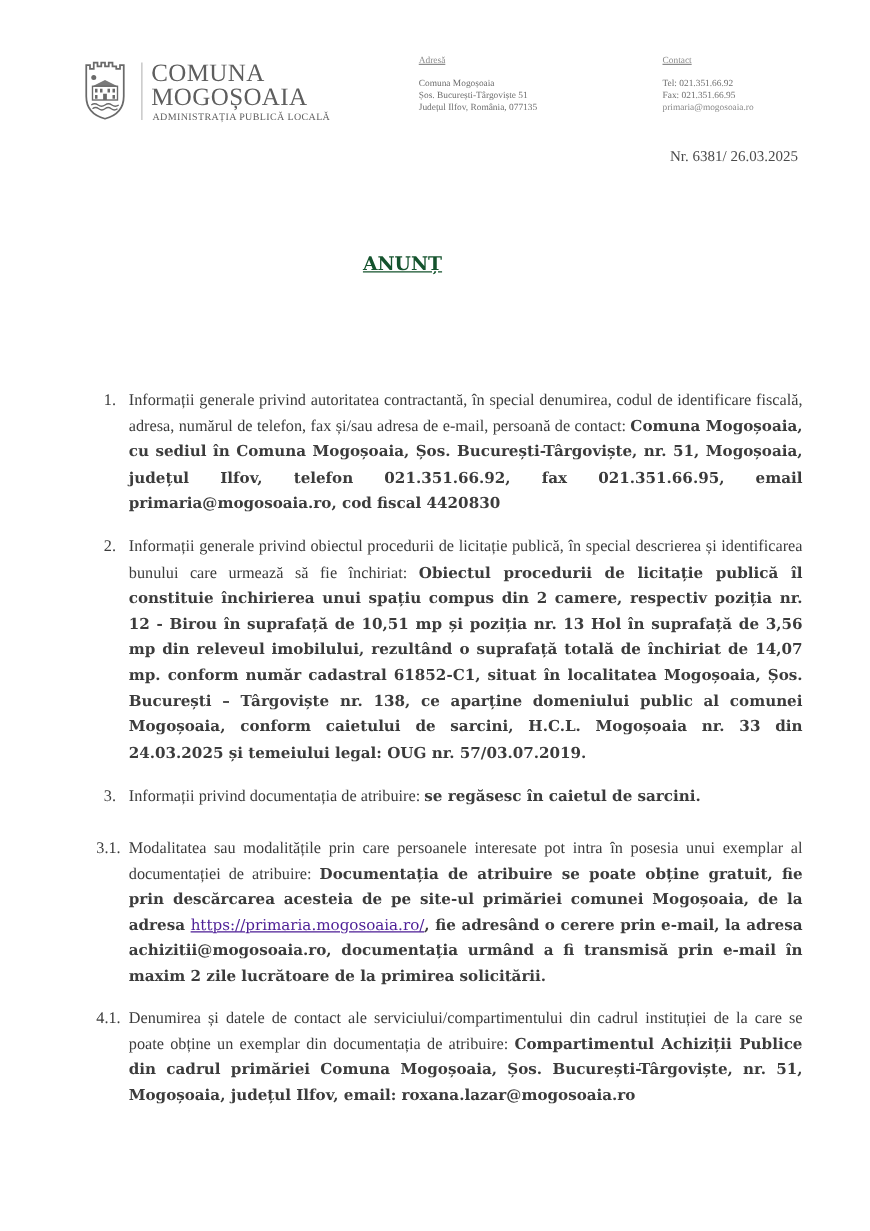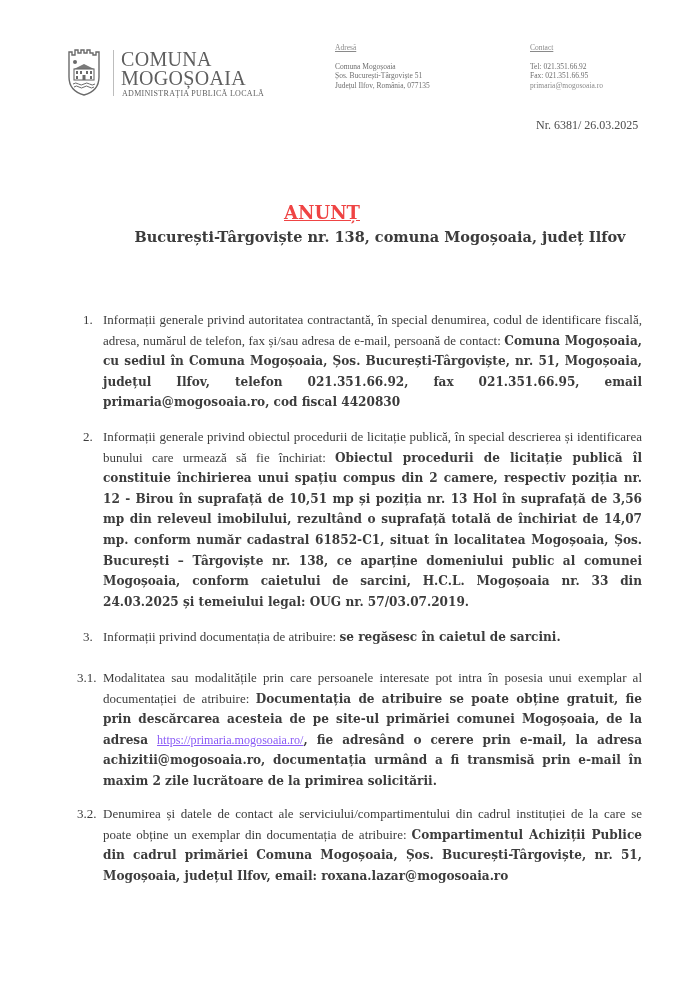--- a/index.html
+++ b/index.html
@@ -22,33 +22,33 @@
   .col-line { font-family: "Liberation Serif", serif; font-size: 7.5px; color: #6e6e6e; line-height: 9.3px; }
   .addr-head { left: 335px; top: 43px; }
   .addr { left: 335px; top: 62px; }
   .cont-head { left: 530px; top: 43px; text-align: center; }
   .cont { left: 530px; top: 62px; }
   .cont .email { color: #8a8a8a; }
 
   .refno { left: 536px; top: 118px; font-family: "Liberation Serif", serif; font-size: 12px; color: #4a4a4a; }
 
   
-  .title { left: 0; width: 644px; text-align: center; top: 202px; font-size: 18px; font-weight: bold;
-           color: #ef4444; text-decoration: underline; }
+  .title { left: 0; width: 644px; text-align: center; top: 202px; font-size: 15px; font-weight: bold;
+           color: #14532d; text-decoration: underline; }
   .subtitle { left: 100px; width: 560px; top: 225px; text-align: center; font-size: 14.5px;
               font-weight: bold; color: #3c3c3c; line-height: 23px; }
 
   
   .para { left: 103px; width: 539px; font-size: 12.1px; line-height: 20.6px; color: #3c3c3c;
           text-align: justify; }
   .para .num { position: absolute; left: -20px; top: 0; font-weight: normal; }
   .para .num2 { position: absolute; left: -26px; top: 0; font-weight: normal; }
   .para .lead { font-family: "Liberation Serif", serif; font-size: 13px; }
   .para b { font-weight: bold; }
-  .para .link { text-decoration: underline; font-weight: normal; color: #8b5cf6; font-family: Liberation Serif, serif; }
+  .para .link { text-decoration: underline; font-weight: normal; color: #4c1d95; }
   .p1 { top: 310px; }
   .p2 { top: 427px; }
   .p3 { top: 627px; }
   .p31 { top: 668px; }
   .p32 { top: 804px; }
 </style>
 </head>
 <body>
 
 <div class="abs crest">
@@ -87,21 +87,20 @@
 <div class="abs cont">
   <div class="col-line">Tel: 021.351.66.92</div>
   <div class="col-line">Fax: 021.351.66.95</div>
   <div class="col-line email">primaria@mogosoaia.ro</div>
 </div>
 
 <div class="abs refno">Nr. 6381/ 26.03.2025</div>
 
 <div class="abs title">ANUNȚ</div>
 <div class="abs subtitle">
-  <div>București-Târgoviște nr. 138, comuna Mogoșoaia, județ Ilfov</div>
 </div>
 
 <div class="abs para p1">
   <span class="num lead">1.</span>
   <span class="lead">Informații generale privind autoritatea contractantă, în special denumirea, codul de identificare fiscală, adresa, numărul de telefon, fax și/sau adresa de e-mail, persoană de contact: </span><b>Comuna Mogoșoaia, cu sediul în Comuna Mogoșoaia, Șos. București-Târgoviște, nr. 51, Mogoșoaia, județul Ilfov, telefon 021.351.66.92, fax 021.351.66.95, email primaria@mogosoaia.ro, cod fiscal 4420830</b>
 </div>
 
 <div class="abs para p2">
   <span class="num lead">2.</span>
   <span class="lead">Informații generale privind obiectul procedurii de licitație publică, în special descrierea și identificarea bunului care urmează să fie închiriat: </span><b>Obiectul procedurii de licitație publică îl constituie închirierea unui spațiu compus din 2 camere, respectiv poziția nr. 12 - Birou în suprafață de 10,51 mp și poziția nr. 13 Hol în suprafață de 3,56 mp din releveul imobilului, rezultând o suprafață totală de închiriat de 14,07 mp. conform număr cadastral 61852-C1,  situat în localitatea Mogoșoaia,  Șos. București – Târgoviște nr. 138, ce aparține domeniului public al comunei Mogoșoaia, conform caietului de sarcini, H.C.L. Mogoșoaia nr. 33 din 24.03.2025 și temeiului legal: OUG nr. 57/03.07.2019.</b>
@@ -111,15 +110,15 @@
   <span class="num lead">3.</span>
   <span class="lead">Informații privind documentația de atribuire: </span><b>se regăsesc în caietul de sarcini.</b>
 </div>
 
 <div class="abs para p31">
   <span class="num2 lead">3.1.</span>
   <span class="lead">Modalitatea sau modalitățile prin care persoanele interesate pot intra în posesia unui exemplar al documentației de atribuire: </span><b>Documentația de atribuire se poate obține gratuit, fie prin descărcarea acesteia de pe site-ul primăriei comunei Mogoșoaia, de la adresa </b><span class="link">https://primaria.mogosoaia.ro/</span><b>, fie adresând o cerere prin e-mail, la adresa achizitii@mogosoaia.ro, documentația urmând a fi transmisă prin e-mail în maxim 2 zile lucrătoare de la primirea solicitării.</b>
 </div>
 
 <div class="abs para p32">
-  <span class="num2 lead">3.2.</span>
+  <span class="num2 lead">4.1.</span>
   <span class="lead">Denumirea și datele de contact ale serviciului/compartimentului din cadrul instituției de la care se poate obține un exemplar din documentația de atribuire: </span><b>Compartimentul Achiziții Publice din cadrul primăriei Comuna Mogoșoaia, Șos. București-Târgoviște, nr. 51, Mogoșoaia, județul Ilfov, email: roxana.lazar@mogosoaia.ro</b>
 </div>
 
 </body></html>

